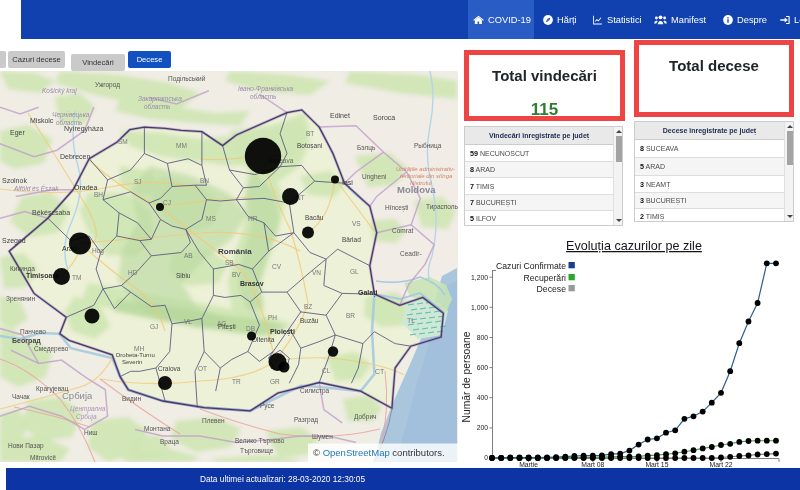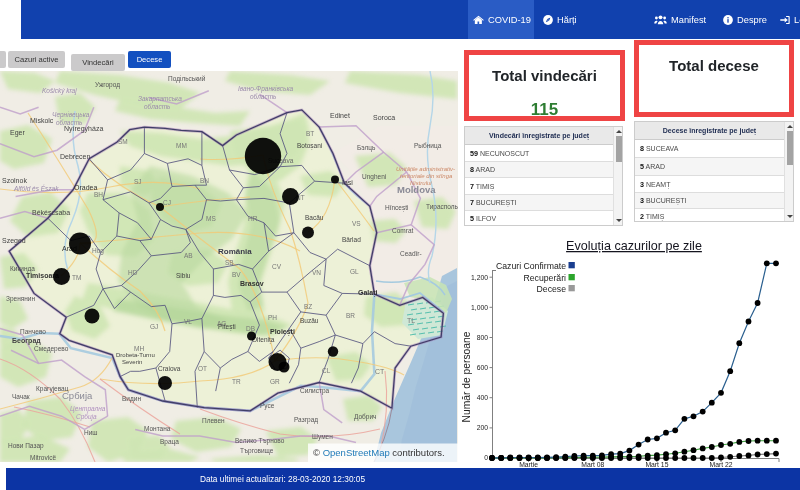--- a/index.html
+++ b/index.html
@@ -37,20 +37,26 @@
           <path d="M288 30l276 228-34 41L288 96 46 299l-34-41z"></path>
         </svg>
   </span>COVID-19</div>
   <div class="nav-item" style="left:522px;"><span class="ic">
     <svg width="10" height="10" viewBox="0 0 512 512" fill="#fff">
           <circle cx="256" cy="256" r="250"></circle>
           <path d="M380 132L216 202l-70 164 164-70z" fill="#1141ae"></path>
           <circle cx="256" cy="256" r="28"></circle>
         </svg>
   </span>Hărți</div>
+  <div class="nav-item" style="left:571px;"><span class="ic">
+    <svg width="11" height="10" viewBox="0 0 512 512" fill="#fff">
+          <path d="M32 32h44v404h404v44H32z"></path>
+          <path d="M130 312l92-104 76 56 118-140 34 30-148 176-80-60-62 70z"></path>
+        </svg>
+  </span>Statistici</div>
   <div class="nav-item" style="left:633px;"><span class="ic">
     <svg width="13" height="10" viewBox="0 0 640 512" fill="#fff">
           <circle cx="320" cy="120" r="100"></circle>
           <path d="M180 470c0-95 60-165 140-165s140 70 140 165z"></path>
           <circle cx="110" cy="152" r="72"></circle>
           <path d="M0 430c0-80 46-132 108-132 24 0 46 9 64 24-40 36-62 82-67 108z"></path>
           <circle cx="530" cy="152" r="72"></circle>
           <path d="M640 430c0-80-46-132-108-132-24 0-46 9-64 24 40 36 62 82 67 108z"></path>
         </svg>
   </span>Manifest</div>
@@ -63,21 +69,21 @@
   </span>Despre</div>
   <div class="nav-item" style="left:759px;"><span class="ic">
     <svg width="10" height="10" viewBox="0 0 512 512" fill="#fff">
           <path d="M312 48h136c26 0 48 22 48 48v320c0 26-22 48-48 48H312v-60h124V108H312z"></path>
           <path d="M16 222h224v-92l160 126-160 126v-92H16z"></path>
         </svg>
   </span>Login</div>
 </div>
 
 <div class="btn" style="left:-26px;top:50.5px;width:32px;"></div>
-<div class="btn" style="left:8px;top:50.5px;width:57px;">Cazuri active</div>
+<div class="btn" style="left:8px;top:50.5px;width:57px;">Cazuri decese</div>
 <div class="btn" style="left:71px;top:54px;width:54px;">Vindecări</div>
 <div class="btn sel" style="left:128px;top:50.5px;width:43px;">Decese</div>
 
 <div id="map"><svg width="458" height="391" viewBox="0 0 458 391">
 <rect width="458" height="391" fill="#f0ede5"></rect>
 <path d="M333,82 L350,100 L369,135 L377,162 L370,195 L374,223 L420,231 L457,212 L457,55 L380,55 Z" fill="#f2ece6"></path>
 <path d="M129.7,58.7 L144.4,56.1 L165.1,57.4 L181.2,59.4 L201.9,60.7 L222.6,74.6 L236.4,64.0 L287.0,41.6 L301.8,38.9 L319.2,56.1 L333.0,82.5 L344.5,112.2 L369.8,135.3 L376.7,161.7 L369.8,194.7 L374.4,223.1 L399.7,234.3 L422.7,226.4 L443.4,242.2 L441.1,266.0 L410.8,275.2 L395.1,297.0 L391.9,337.3 L360.6,320.1 L319.2,311.5 L277.8,322.1 L250.2,339.9 L204.2,336.6 L162.8,330.0 L128.3,318.8 L120.1,305.6 L112.2,283.8 L69.0,269.3 L59.8,262.7 L66.2,246.2 L34.0,222.4 L9.2,180.2 L47.8,147.2 L73.1,118.8 L89.2,87.8 L116.8,71.3 Z" fill="#edf1d7"></path>
 <defs>
         <filter id="soft" x="-20%" y="-20%" width="140%" height="140%">
           <feGaussianBlur stdDeviation="2.2"></feGaussianBlur>

